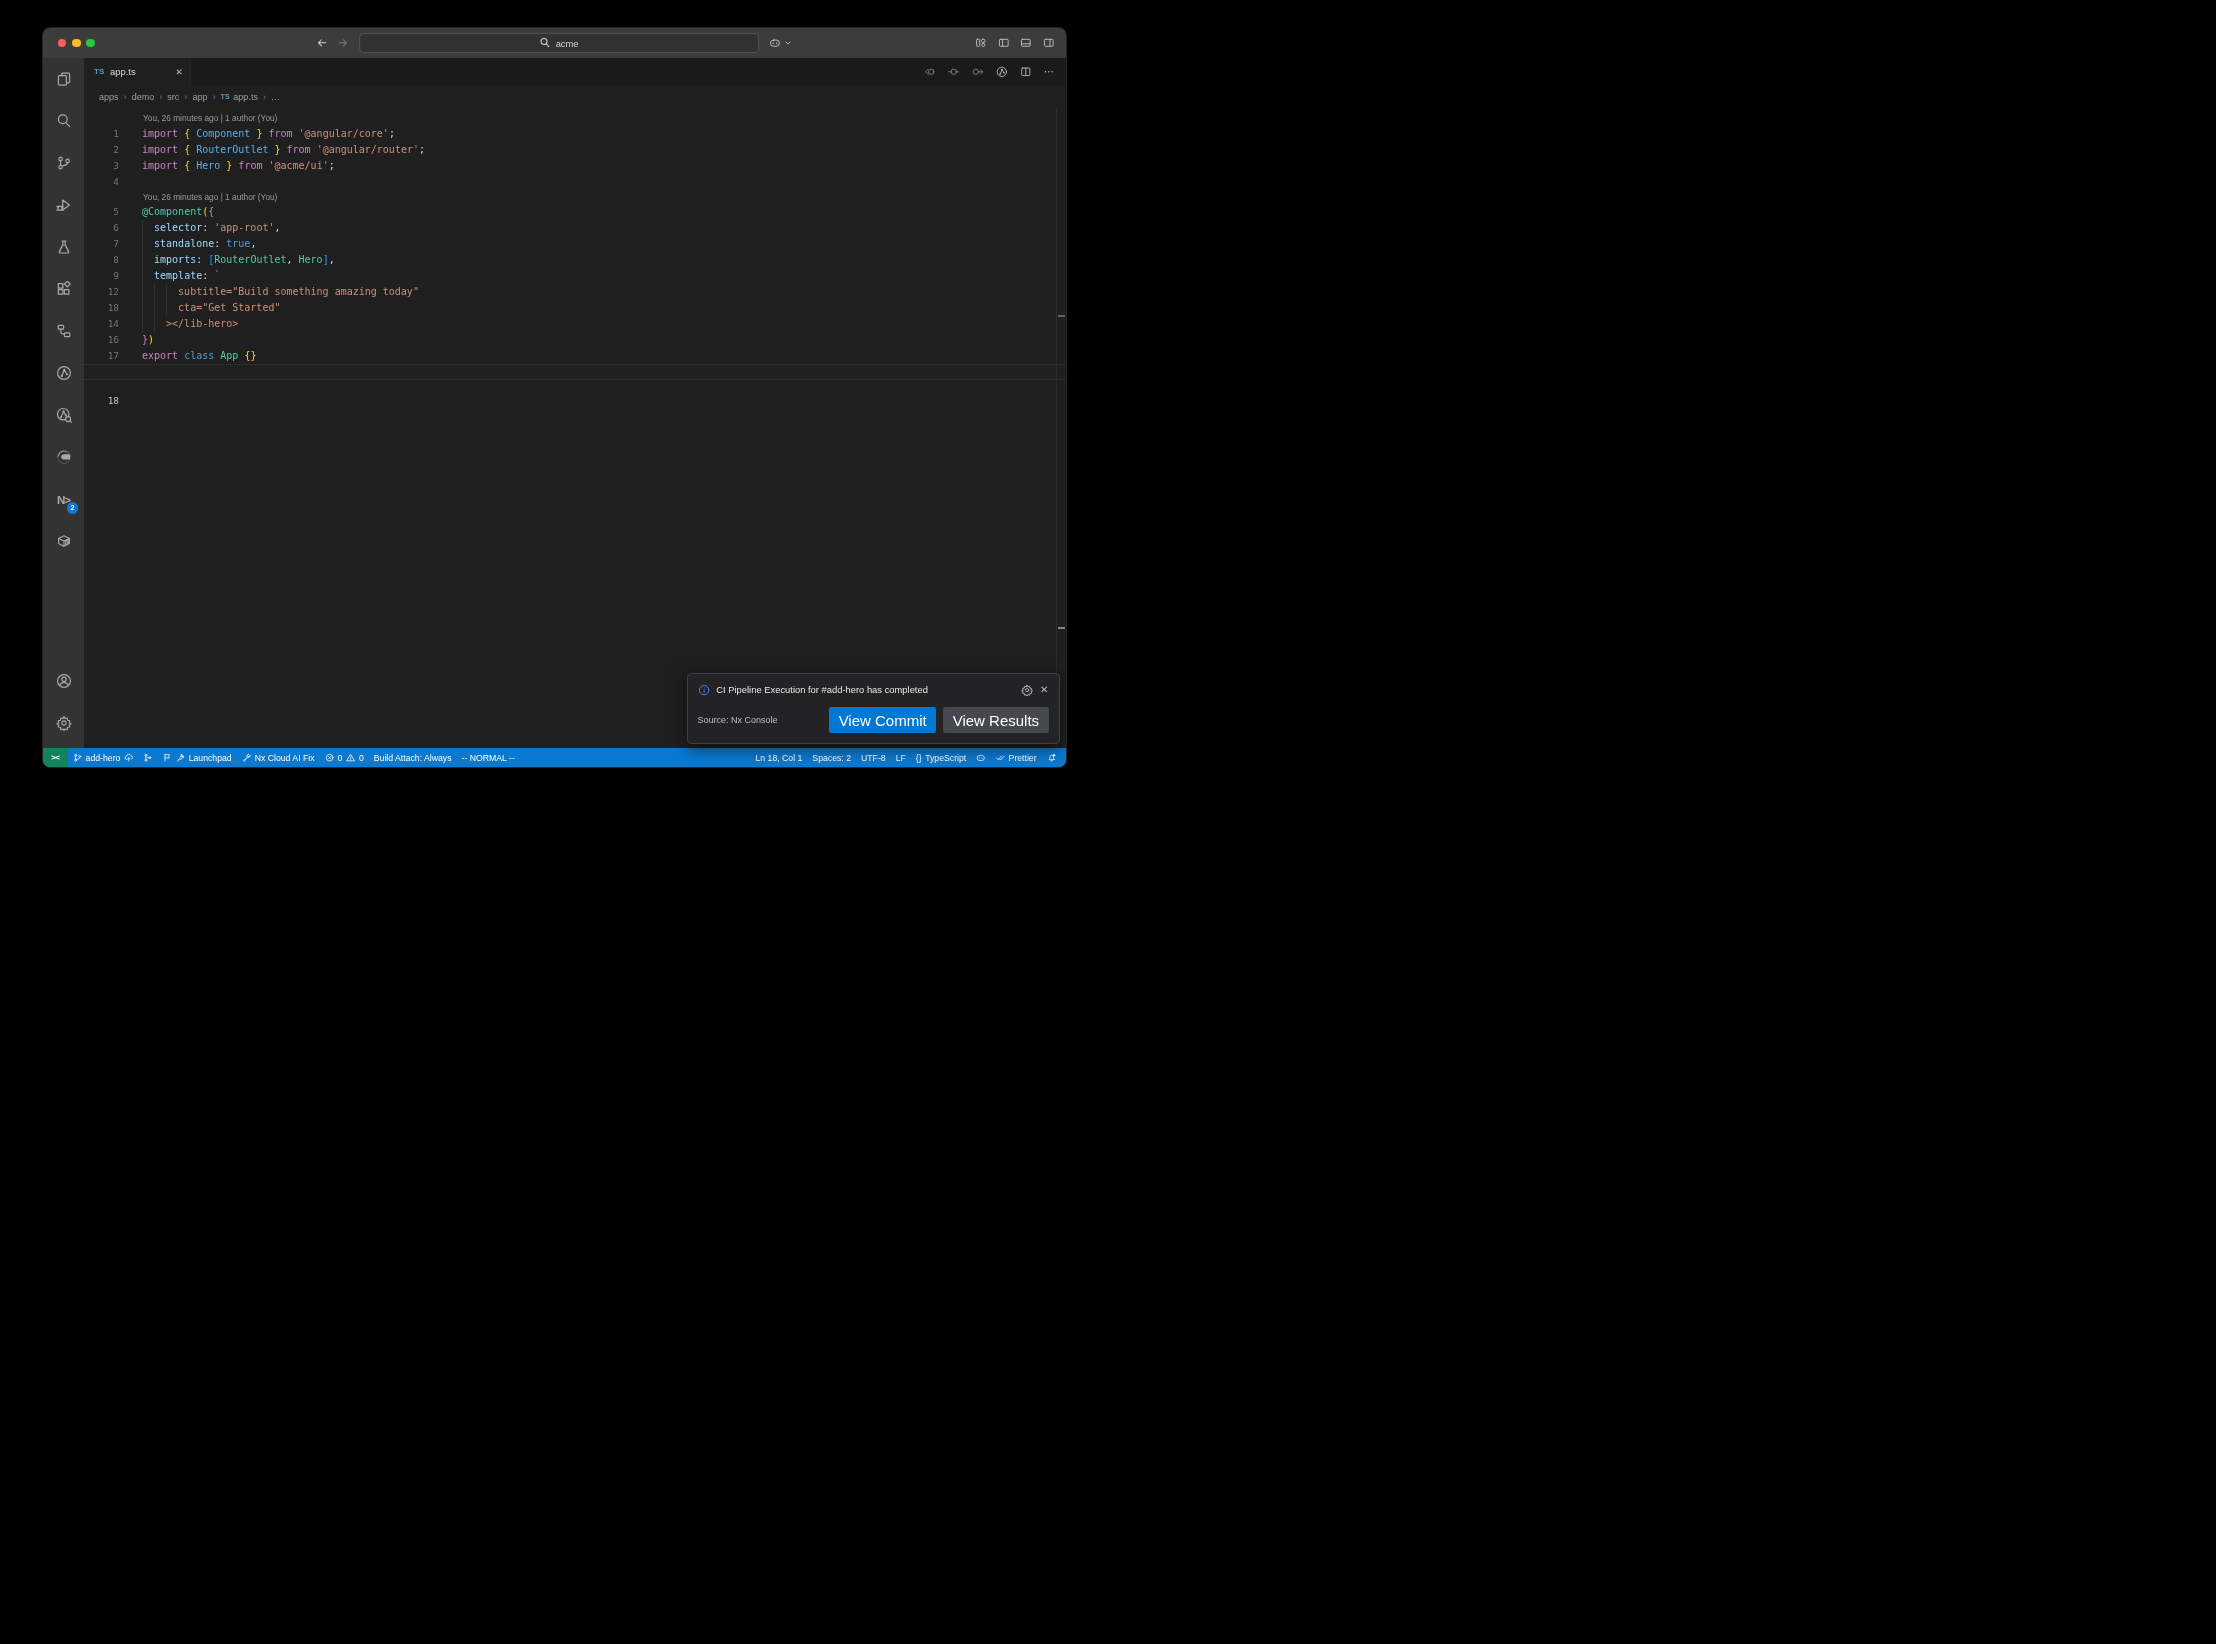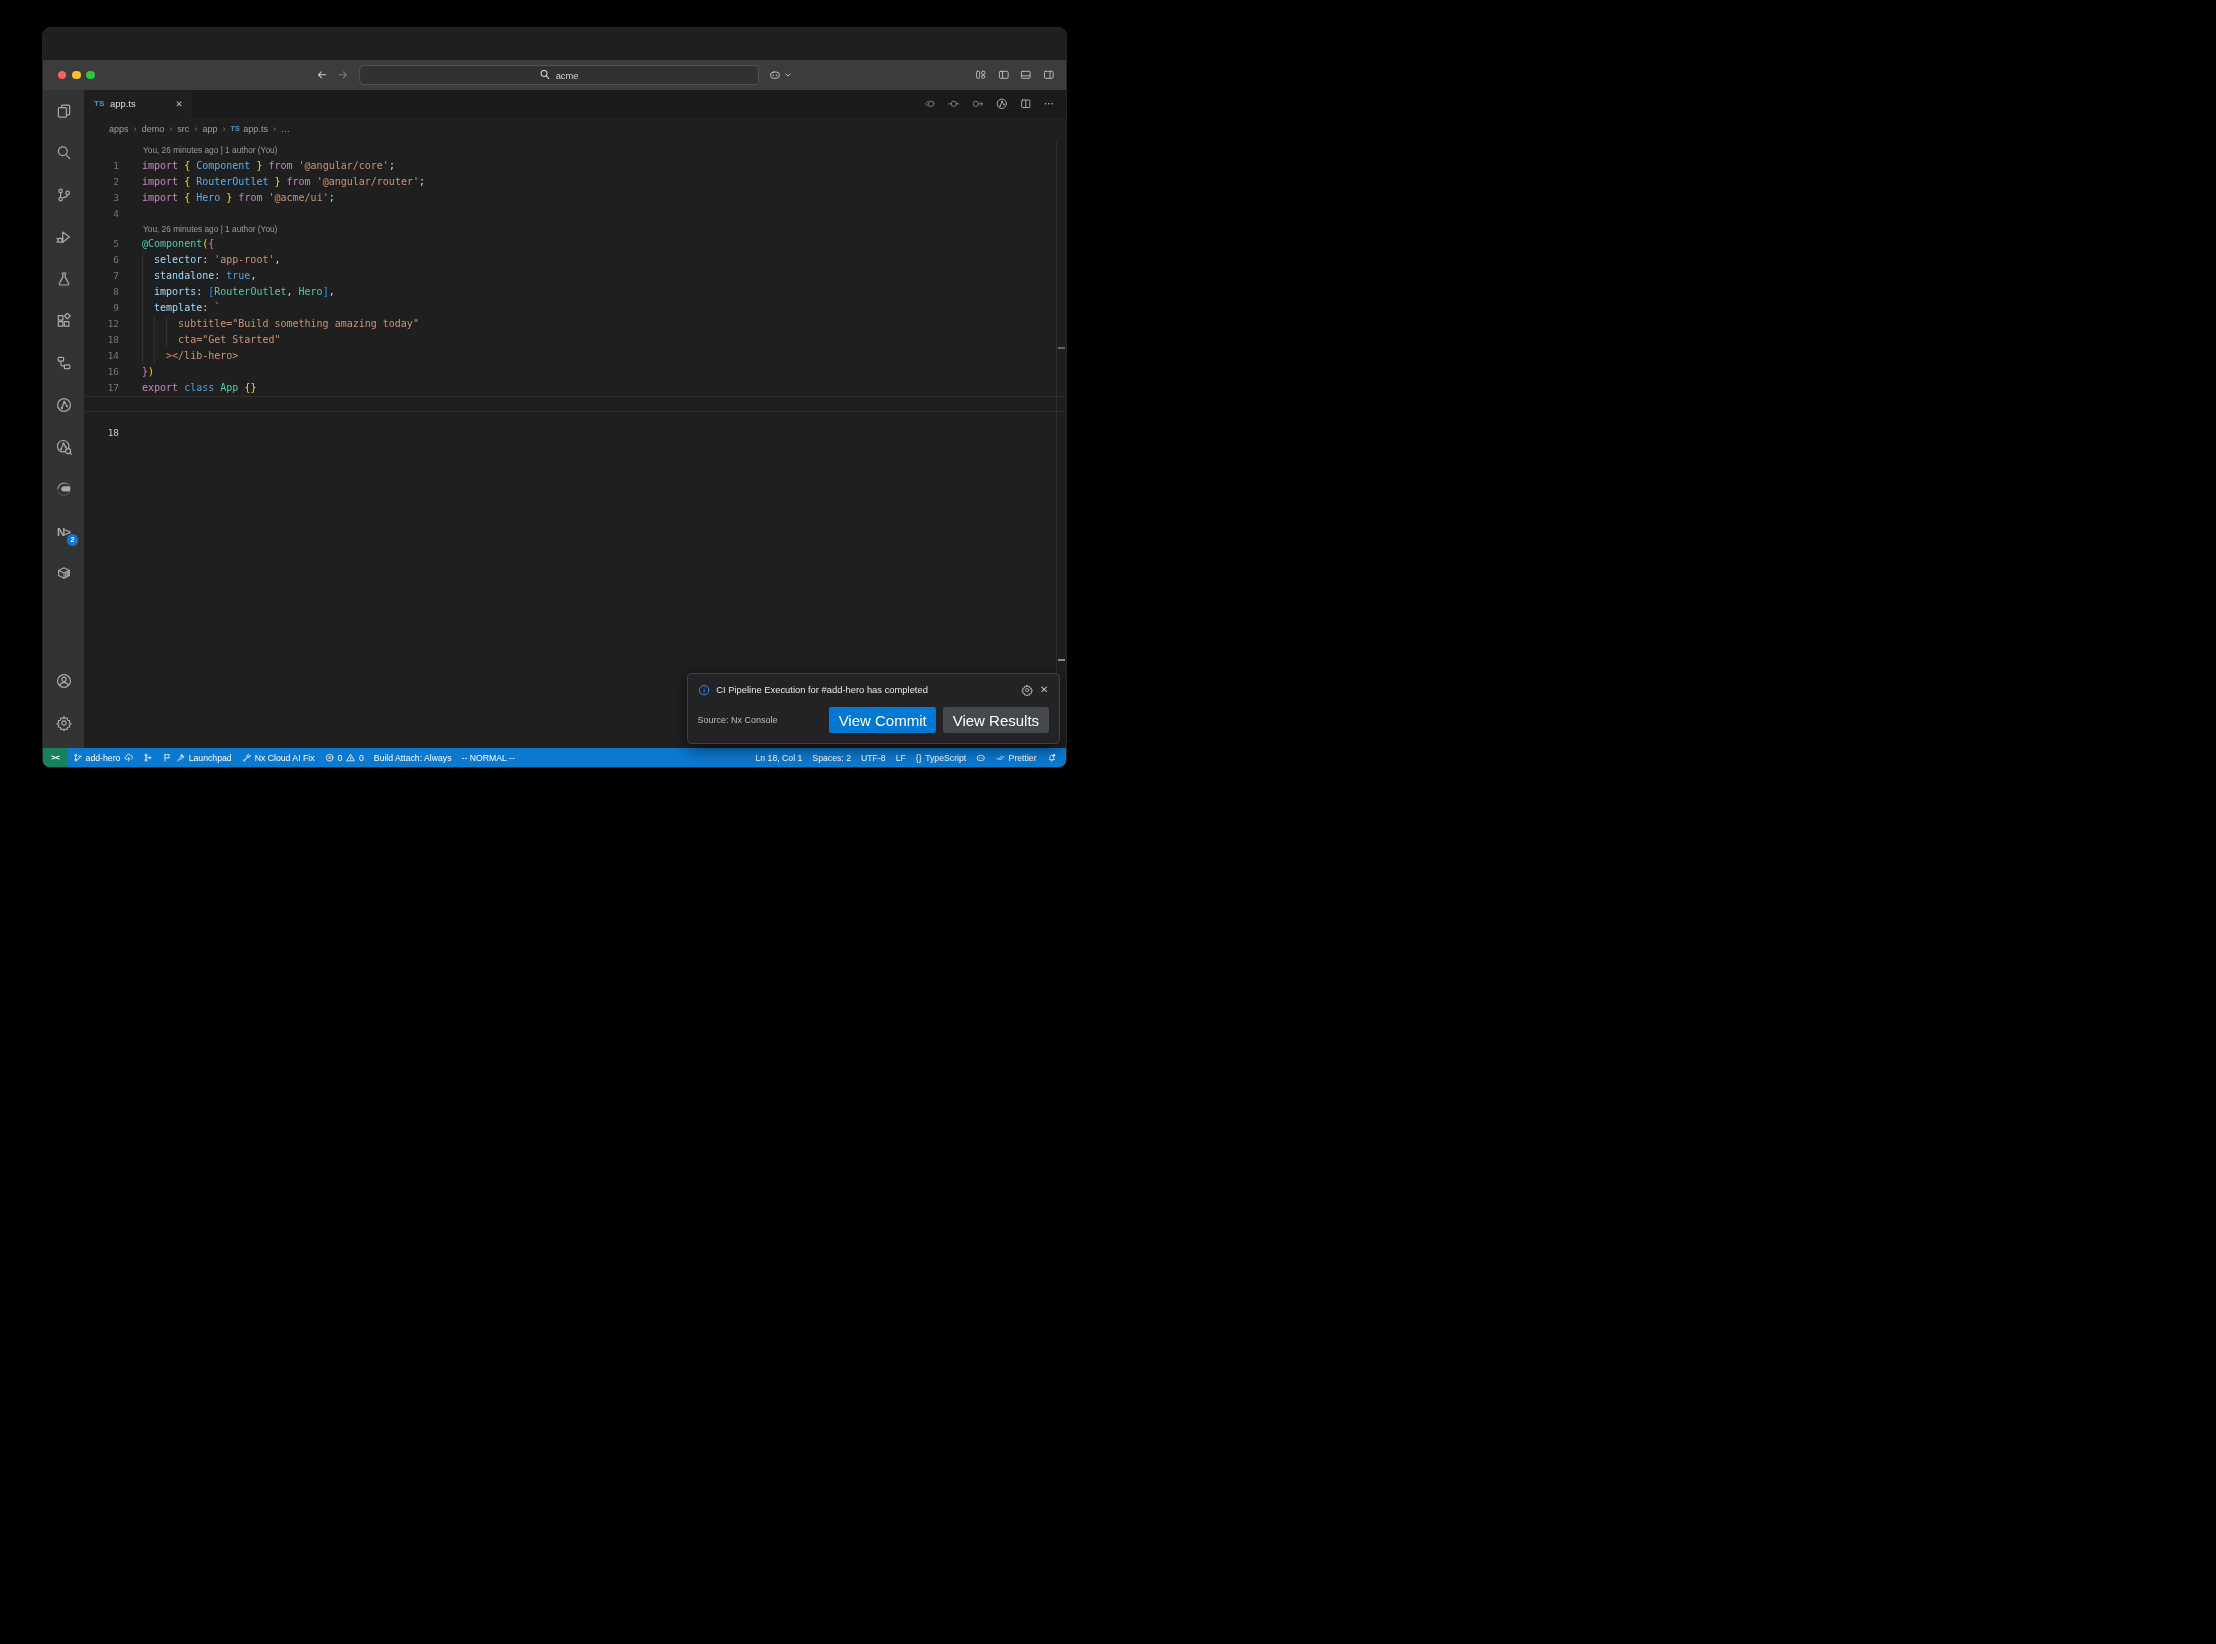--- a/index.html
+++ b/index.html
@@ -4,21 +4,21 @@
 <style>
   * { margin:0; padding:0; box-sizing:border-box; }
   html,body { width:1108px; height:822px; background:#000; overflow:hidden;
     font-family:"Liberation Sans","DejaVu Sans",sans-serif; }
   .window { position:absolute; left:43px; top:28px; width:1023px; height:739px;
     background:#1f1f1f; border-radius:7.2px; overflow:hidden; display:flex; flex-direction:column;
     outline:0.7px solid rgba(255,255,255,.14); box-shadow:0 17.4px 51px rgba(0,0,0,.7); }
 
   
   .titlebar { height:30px; background:#3c3c3c; flex:0 0 auto; position:relative;
-    display:flex; align-items:center;margin-top:32px; }
+    display:flex; align-items:center; }
   .traffic { display:flex; gap:5.8px; margin-left:14.5px; }
   .light { width:8.7px; height:8.7px; border-radius:50%; }
   .tb-center { position:absolute; left:50%; top:0; transform:translateX(-50%); height:100%;
     display:flex; align-items:center; gap:10px; }
   .nav-arrows { display:flex; gap:10px; color:#cfcfcf; }
   .nav-arrows .dim { color:#7a7a7a; }
   .searchbox { width:400px; height:20px; background:#313131; border:0.7px solid #525252;
     border-radius:4.3px; display:flex; align-items:center; justify-content:center; gap:5px;
     color:#d2d2d2; font-size:9.4px; }
   .copilot-menu { display:flex; align-items:center; gap:1.4px; color:#c6c6c6; }
@@ -42,21 +42,21 @@
 
   
   .editor-col { flex:1; display:flex; flex-direction:column; min-width:0; background:#1f1f1f; }
   .tabstrip { height:27.5px; background:#1a1a1a; display:flex; justify-content:space-between; flex:0 0 auto; }
   .tab { min-width:107px; background:#1f1f1f; display:flex; align-items:center; gap:5.8px;
     padding:0 7.2px 0 10px; font-size:9.4px; color:#dcdcdc; border-right:0.7px solid #252525; }
   .tab-close { margin-left:auto; color:#b5b5b5; font-size:8.7px; }
   .editor-actions { display:flex; align-items:center; gap:12.3px; padding-right:11px; color:#c0c0c0; }
   .editor-actions svg { width:11.6px; height:11.6px; display:block; }
   .editor-actions .dim { color:#8b8b8b; }
-  .breadcrumbs { height:22px; display:flex; align-items:center; gap:5px; padding-left:25px;
+  .breadcrumbs { height:22px; display:flex; align-items:center; gap:5px; padding-left:15px;
     font-size:9px; color:#9f9f9f; flex:0 0 auto; }
   .bc-sep { color:#767676; font-size:9.4px; }
   .bc-item { display:flex; align-items:center; gap:3.6px; }
 
   
   .editor { flex:1; position:relative; overflow:hidden; padding-top:3.6px;
     font-family:"DejaVu Sans Mono","Liberation Mono",monospace; }
   .row { display:flex; height:16px; line-height:16px; font-size:10px; white-space:pre; }
   .row.blame-row { height:14.5px; line-height:14.5px; font-family:"Liberation Sans","DejaVu Sans",sans-serif;
     font-size:8.3px; color:#9a9a9a; }

